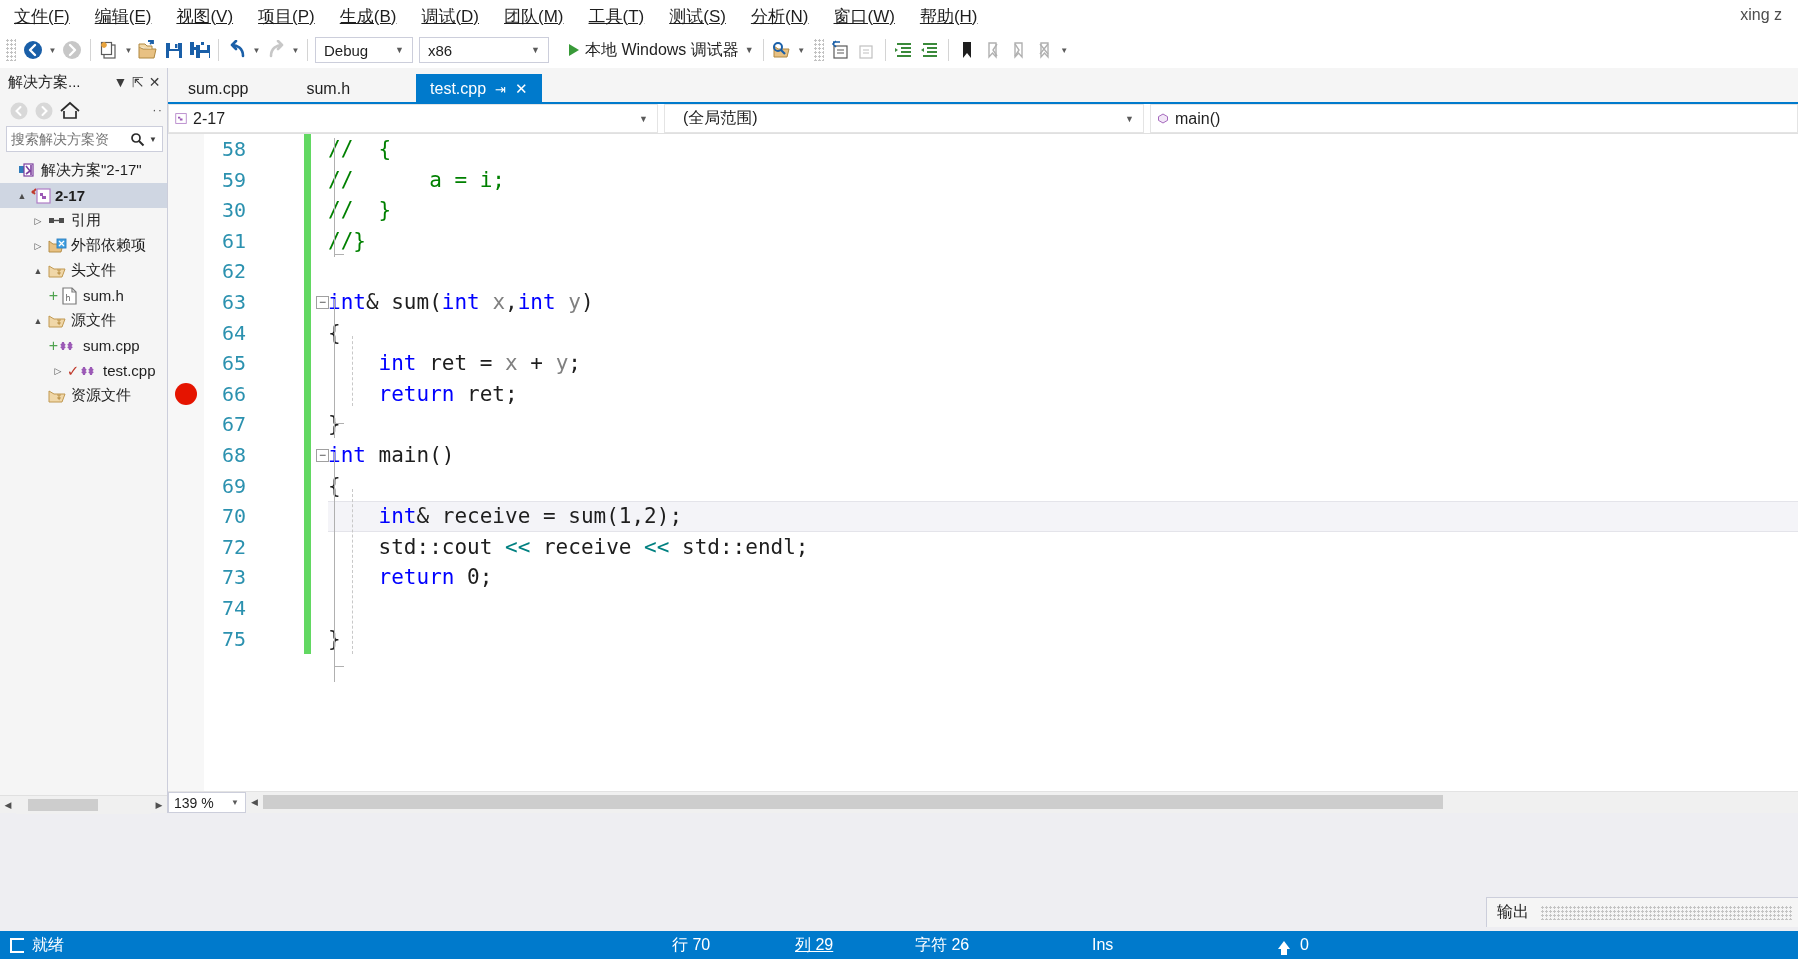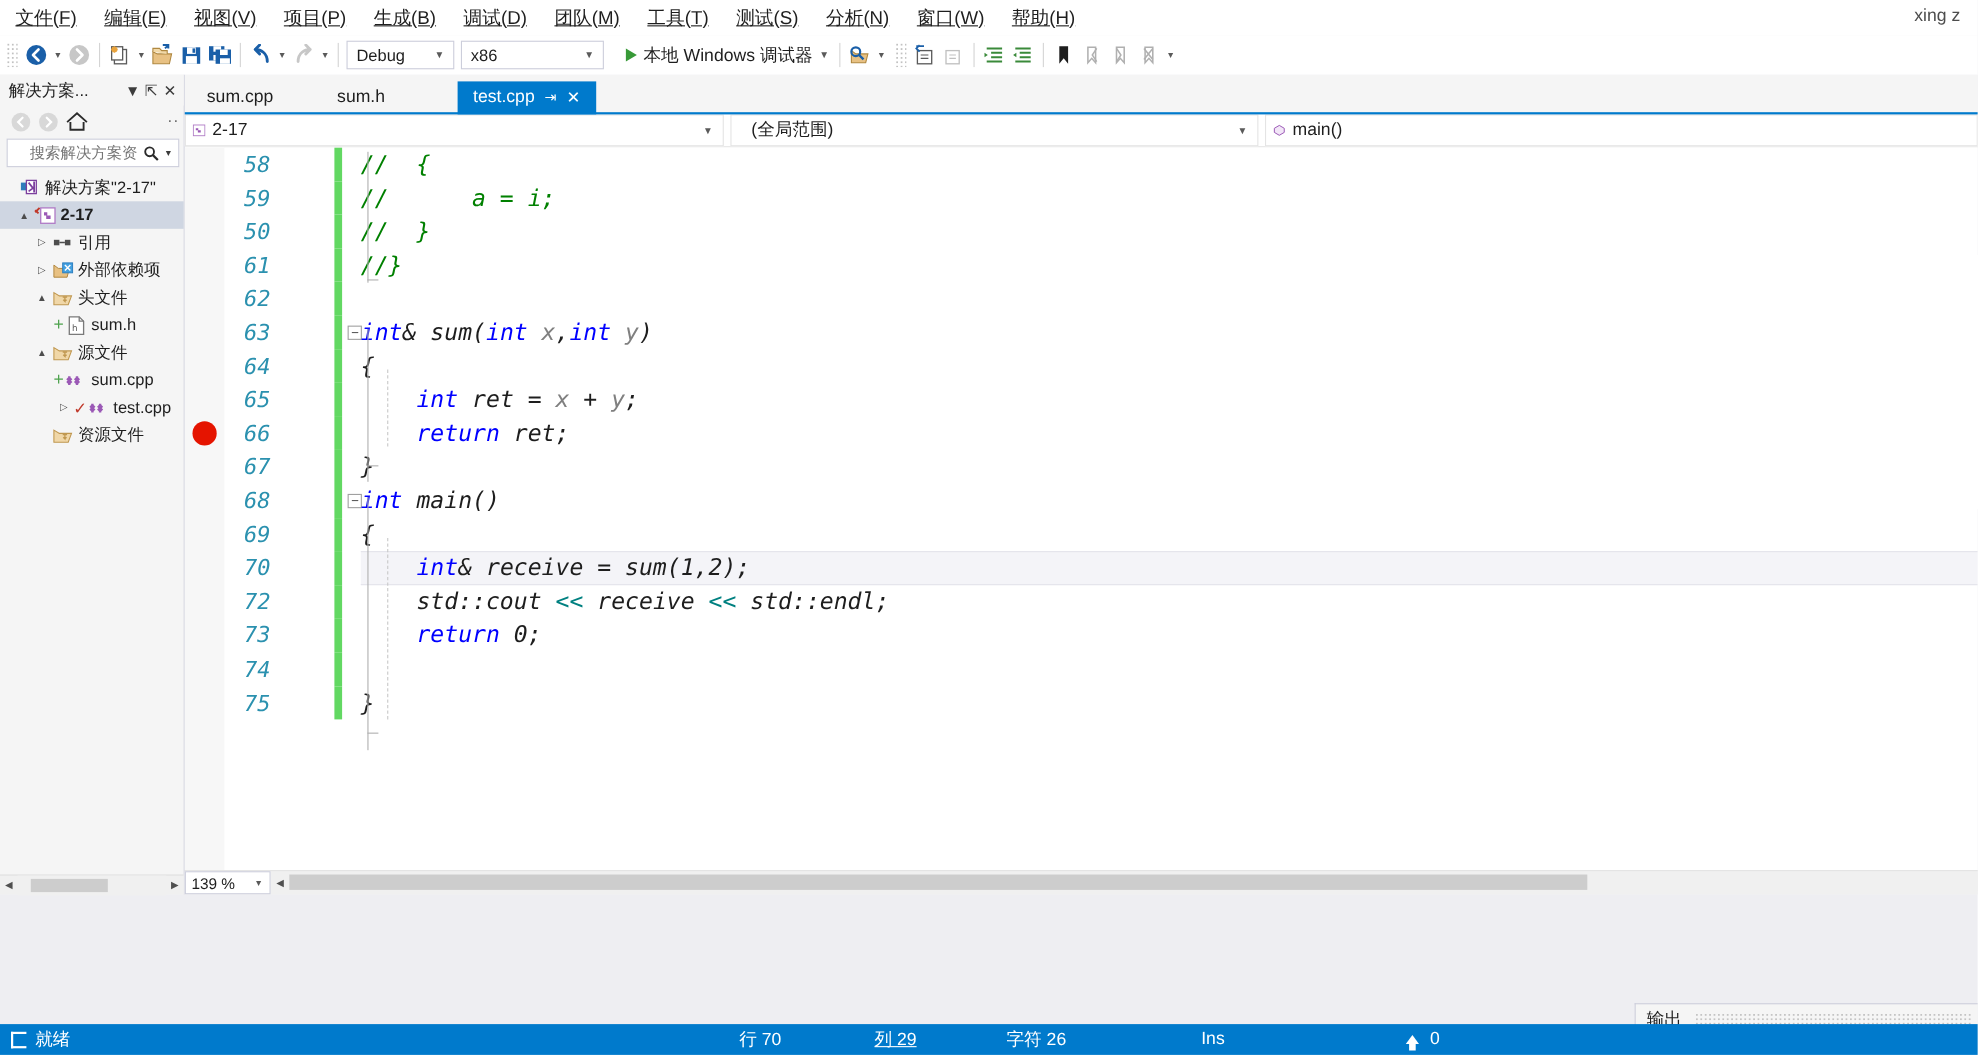--- a/index.html
+++ b/index.html
@@ -83,21 +83,21 @@
     width: 22px; height: 22px; border-radius: 50%;
     display:flex; align-items:center; justify-content:center;
     font-size: 13px; color: #b8b8b8; cursor: default;
   }
   .home-ic { width: 24px; height: 22px; display:flex; align-items:center; justify-content:center; cursor:default; }
   .overflow-dots {
     position: absolute; right: 4px; top: 6px; font-size: 13px; color: #555; letter-spacing: 1px;
   }
   .sln-search {
     height: 26px; margin: 0 4px 2px 6px; border: 1px solid #cccedb; background: #fff;
-    display: flex; align-items: center; padding: 0 2px 0 20px;
+    display: flex; align-items: center; padding: 0 2px 0 4px;
   }
   .sln-search input {
     flex: 1; border: 0; outline: 0; font-size: 14px; color: #6d6d6d;
     font-family: "Liberation Sans", sans-serif; background: transparent; width: 10px;
   }
   .search-ic { width: 18px; display:flex; align-items:center; justify-content:center; cursor:default; }
   .sln-tree { padding-top: 4px; font-size: 15px; color: #1e1e1e; }
   .tr {
     display: flex; align-items: center; height: 25px; white-space: nowrap;
     cursor: default; overflow: hidden;
@@ -149,21 +149,21 @@
 
   .code-area {
     position: absolute; left: 0; top: 66px; right: 0; bottom: 22px;
     background: #ffffff; overflow: hidden;
   }
   .bp-col { position: absolute; left: 0; top: 0; width: 36px; bottom: 0; background: #f7f7f7; }
   .bp-dot {
     position: absolute; left: 7px; width: 22px; height: 22px; border-radius: 50%;
     background: #e51400; cursor: default;
   }
-  .code-lines { position: absolute; left: 0; top: 0; right: 0; bottom: 0; font-style: italic; }
+  .code-lines { position: absolute; left: 0; top: 0; right: 0; bottom: 0; }
   .ln-row { position: relative; height: 30.6px; }
   .ln-num {
     position: absolute; left: 36px; width: 42px; text-align: right;
     font-family: "DejaVu Sans Mono", monospace; font-size: 20px; color: #2b91af;
     line-height: 30.6px;
   }
   .chg-bar {
     position: absolute; left: 136px; width: 7px; height: 30.6px; background: #62d862;
   }
   .fold-box {
@@ -203,21 +203,21 @@
   }
   .zoom-combo .zc { flex: 1; }
   .zoom-combo .za { font-size: 8px; color: #5a5a5a; padding-right: 6px; }
   .ed-hs { flex: 1; display: flex; align-items: center; height: 22px; }
   .ed-hs-arrow { width: 17px; text-align: center; font-size: 9px; color: #505050; cursor: default; }
   .ed-hs-track { flex: 1; height: 16px; background: #f0f0f0; position: relative; }
   .ed-hs-thumb { position: absolute; left: 0; top: 1px; width: 1180px; height: 14px; background: #cdcdcd; cursor: default; }
 
   
   .outpanel {
-    position: absolute; right: 0; bottom: 17px; width: 312px; height: 30px;
+    position: absolute; right: 0; bottom: 32px; width: 312px; height: 30px;
     background: #f5f5f5; border-left: 1px solid #cccedb; border-top: 1px solid #cccedb;
     display: flex; align-items: center; padding-left: 10px;
   }
   .outpanel .ot { font-size: 16px; color: #1e1e1e; white-space: nowrap; }
   .outpanel .grip2 {
     flex: 1; height: 14px; margin-left: 12px; margin-right: 6px;
     background-image: radial-gradient(circle at 1.5px 1.5px, #c4c4c4 1px, transparent 1.1px);
     background-size: 4px 4px;
   }
 
@@ -635,21 +635,21 @@
             <div class="ln-num">58</div>
             <div class="chg-bar"></div>
             <div class="code-txt"><span class="cmt">//  {</span></div>
           </div>
           <div class="ln-row">
             <div class="ln-num">59</div>
             <div class="chg-bar"></div>
             <div class="code-txt"><span class="cmt">//      a = i;</span></div>
           </div>
           <div class="ln-row">
-            <div class="ln-num">50</div>
+            <div class="ln-num">30</div>
             <div class="chg-bar"></div>
             <div class="code-txt"><span class="cmt">//  }</span></div>
           </div>
           <div class="ln-row">
             <div class="ln-num">61</div>
             <div class="chg-bar"></div>
             <div class="code-txt"><span class="cmt">//}</span></div>
           </div>
           <div class="ln-row">
             <div class="ln-num">62</div>

